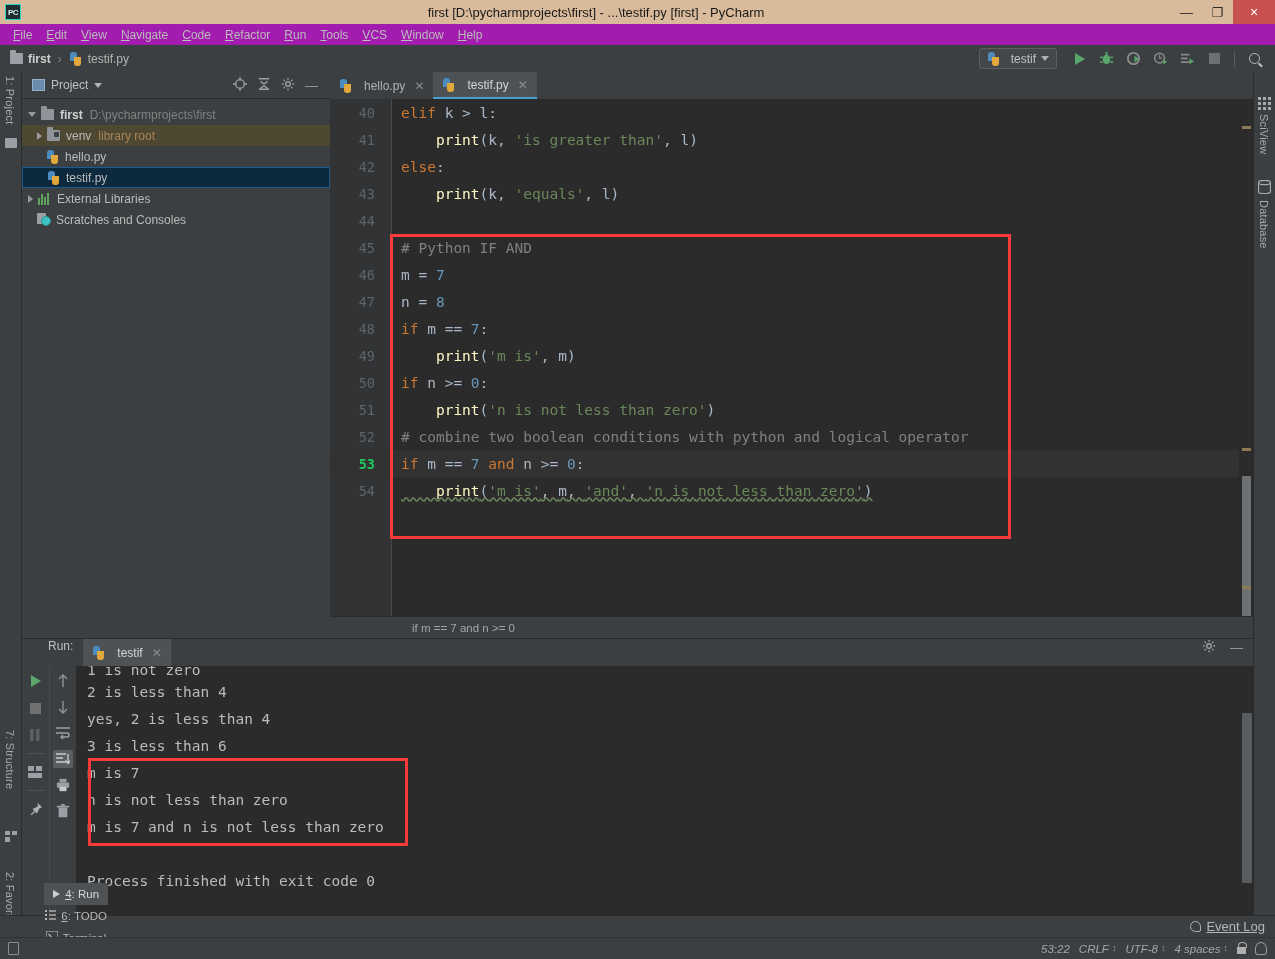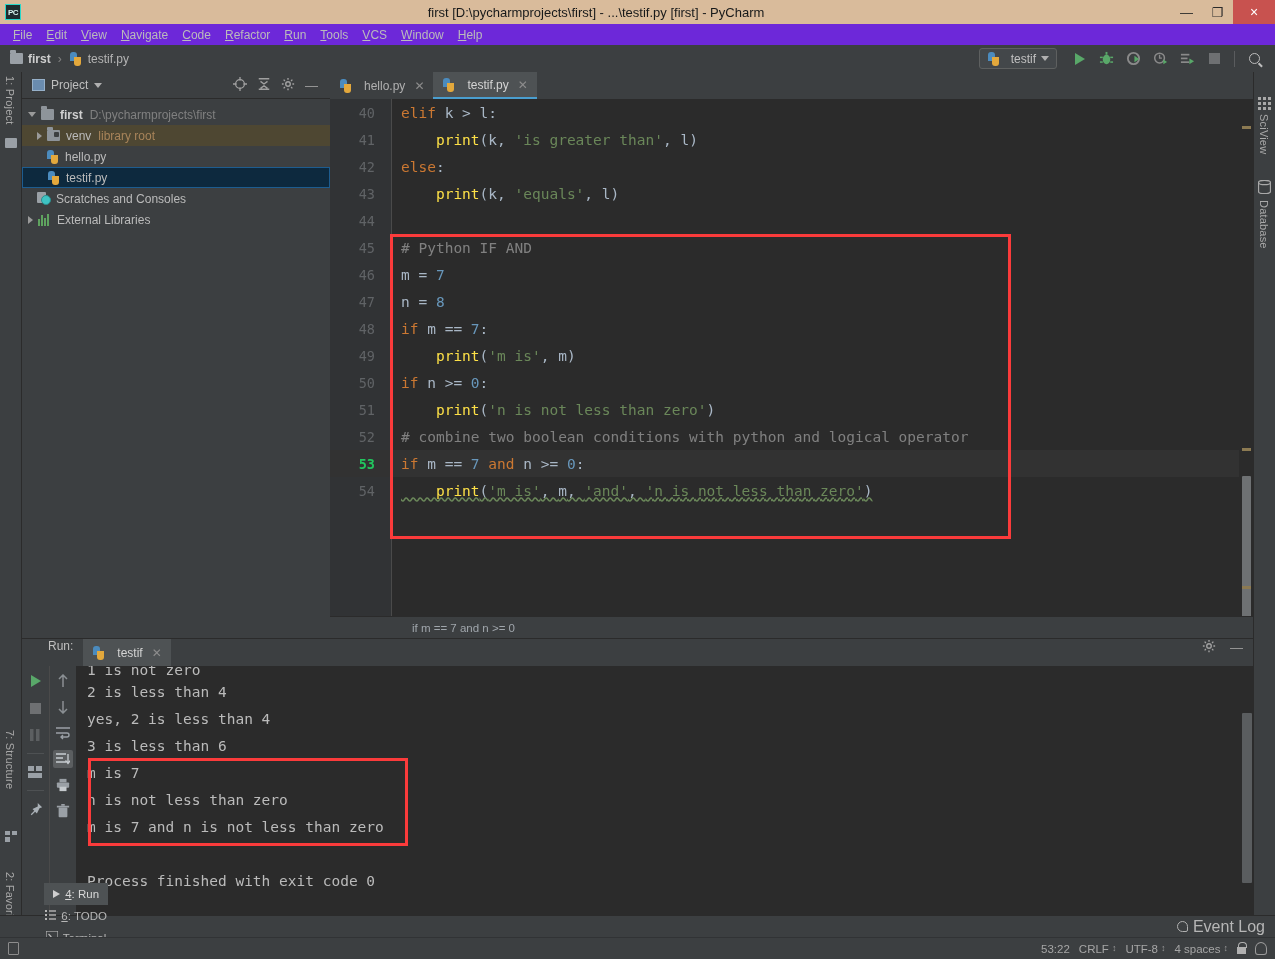--- a/index.html
+++ b/index.html
@@ -31,21 +31,21 @@
   .win-btns { display: flex; align-items: center; height: 24px; }
   .win-btn {
     width: 31px; height: 24px; display: flex; align-items: center;
     justify-content: center; font-size: 13px; color: #2a2a2a;
   }
   .win-btn.close { background: #c8524f; color: #fff; width: 42px; font-size: 14px; }
 
   
   .menubar {
     position: absolute; left: 0; top: 24px; width: 1275px; height: 21px;
-    background: #6d28d9; display: flex; align-items: center; padding-left: 6px;
+    background: #a21caf; display: flex; align-items: center; padding-left: 6px;
   }
   .menu-item {
     font-size: 12px; color: #bbbbbb; padding: 2px 7px; white-space: nowrap;
   }
   .menu-item u { text-decoration: underline; }
 
   
   .navbar {
     position: absolute; left: 0; top: 45px; width: 1275px; height: 27px;
     background: #3c3f41; display: flex; align-items: center;
@@ -203,21 +203,21 @@
     width: 50px; text-align: right; color: #606366; font-size: 13.5px;
     font-family: "DejaVu Sans Mono", monospace; flex: none;
     padding-right: 5px; z-index: 2;
   }
   .cline.cur .lnum { color: #22c55e; font-weight: bold; }
   .ctext { padding-left: 21px; white-space: pre; z-index: 2; }
   .k { color: #cc7832; }
   .n { color: #6897bb; }
   .s { color: #6a8759; }
   .f { color: #a9b7c6; }
-  .fn { color: #fde047; }
+  .fn { color: #fef9c3; }
   .cm { color: #808080; }
   .pl { color: #a9b7c6; }
   .squig { text-decoration: underline wavy #6a8759; text-decoration-skip-ink: none; }
 
   .redbox-code {
     position: absolute; left: 390px; top: 234px; width: 621px; height: 305px;
     border: 3px solid #fb3b3b; pointer-events: none; z-index: 5;
   }
 
   .editor-status {
@@ -294,21 +294,21 @@
   .btab u { text-decoration: underline; }
   .bottombar-right { margin-left: auto; display: flex; align-items: center; gap: 5px; padding-right: 10px; }
 
   
   .statusbar {
     position: absolute; left: 0; bottom: 0; width: 1275px; height: 22px;
     background: #3c3f41; display: flex; align-items: center;
     font-size: 11.5px; color: #a6a6a6; border-top: 1px solid #313335;
   }
   .sb-left { padding-left: 8px; display: flex; align-items: center; }
-  .sb-right { margin-left: auto; display: flex; align-items: center; gap: 9px; padding-right: 8px; }
+  .sb-right { margin-left: auto; display: flex; align-items: center; gap: 9px; padding-right: 8px; font-style: italic; }
   .sb-item { display: flex; align-items: center; gap: 3px; }
   .updn { font-size: 9px; color: #999; line-height: 0.85; }
   .sb-doc-ic {
     width: 11px; height: 13px; border: 1px solid #8c8c8c; border-radius: 1px;
   }
   .lock-ic {
     width: 9px; height: 7px; background: #b0b0b0; position: relative; margin-top: 3px;
   }
   .lock-ic::before {
     content:''; position:absolute; left:1px; top:-5px; width:7px; height:5px;
@@ -504,33 +504,33 @@
           <span class="py-ic"></span>
           <span class="">hello.py</span>
         </div>
         <div class="trow sel-file">
           <span class="spacer-a"></span>
           <span class="spacer-a"></span>
           <span class="py-ic"></span>
           <span class="">testif.py</span>
         </div>
         <div class="trow">
-          <span class="spacer-a"></span>
-          <span class="scratch-ic"></span>
-          <span class="">Scratches and Consoles</span>
-        </div>
-        <div class="trow">
           <span class="arrow-r"></span>
           <span class="lib-ic">
             <i style="height:7px"></i>
             <i style="height:11px"></i>
             <i style="height:8px"></i>
             <i style="height:12px"></i>
           </span>
           <span class="">External Libraries</span>
+        </div>
+        <div class="trow">
+          <span class="spacer-a"></span>
+          <span class="scratch-ic"></span>
+          <span class="">Scratches and Consoles</span>
         </div>
       </div>
   </div>
 
   <div class="editorwrap">
     <div class="tabbar" id="editor-tabs">
         <div class="etab">
           <span class="py-ic"></span>
           <span>hello.py</span>
           <span class="tab-x">✕</span>
@@ -742,21 +742,21 @@
             </svg></span>
           <span>Terminal</span>
         </div>
         <div class="btab">
           <span><span class="py-ic" style="width:12px;height:12px;margin:0"></span></span>
           <span>Python Console</span>
         </div>
       </div>
     <div class="bottombar-right">
       <span class="evt-ic"></span>
-      <span style="font-size:16px;color:#b6b6b6;">Event Log</span>
+      <span style="font-size:13px;color:#b6b6b6;text-decoration:underline;">Event Log</span>
     </div>
   </div>
 
   <div class="statusbar">
     <div class="sb-left">
       <span class="sb-doc-ic"></span>
     </div>
     <div class="sb-right">
       <span class="sb-item">53:22</span>
       <span class="sb-item">

